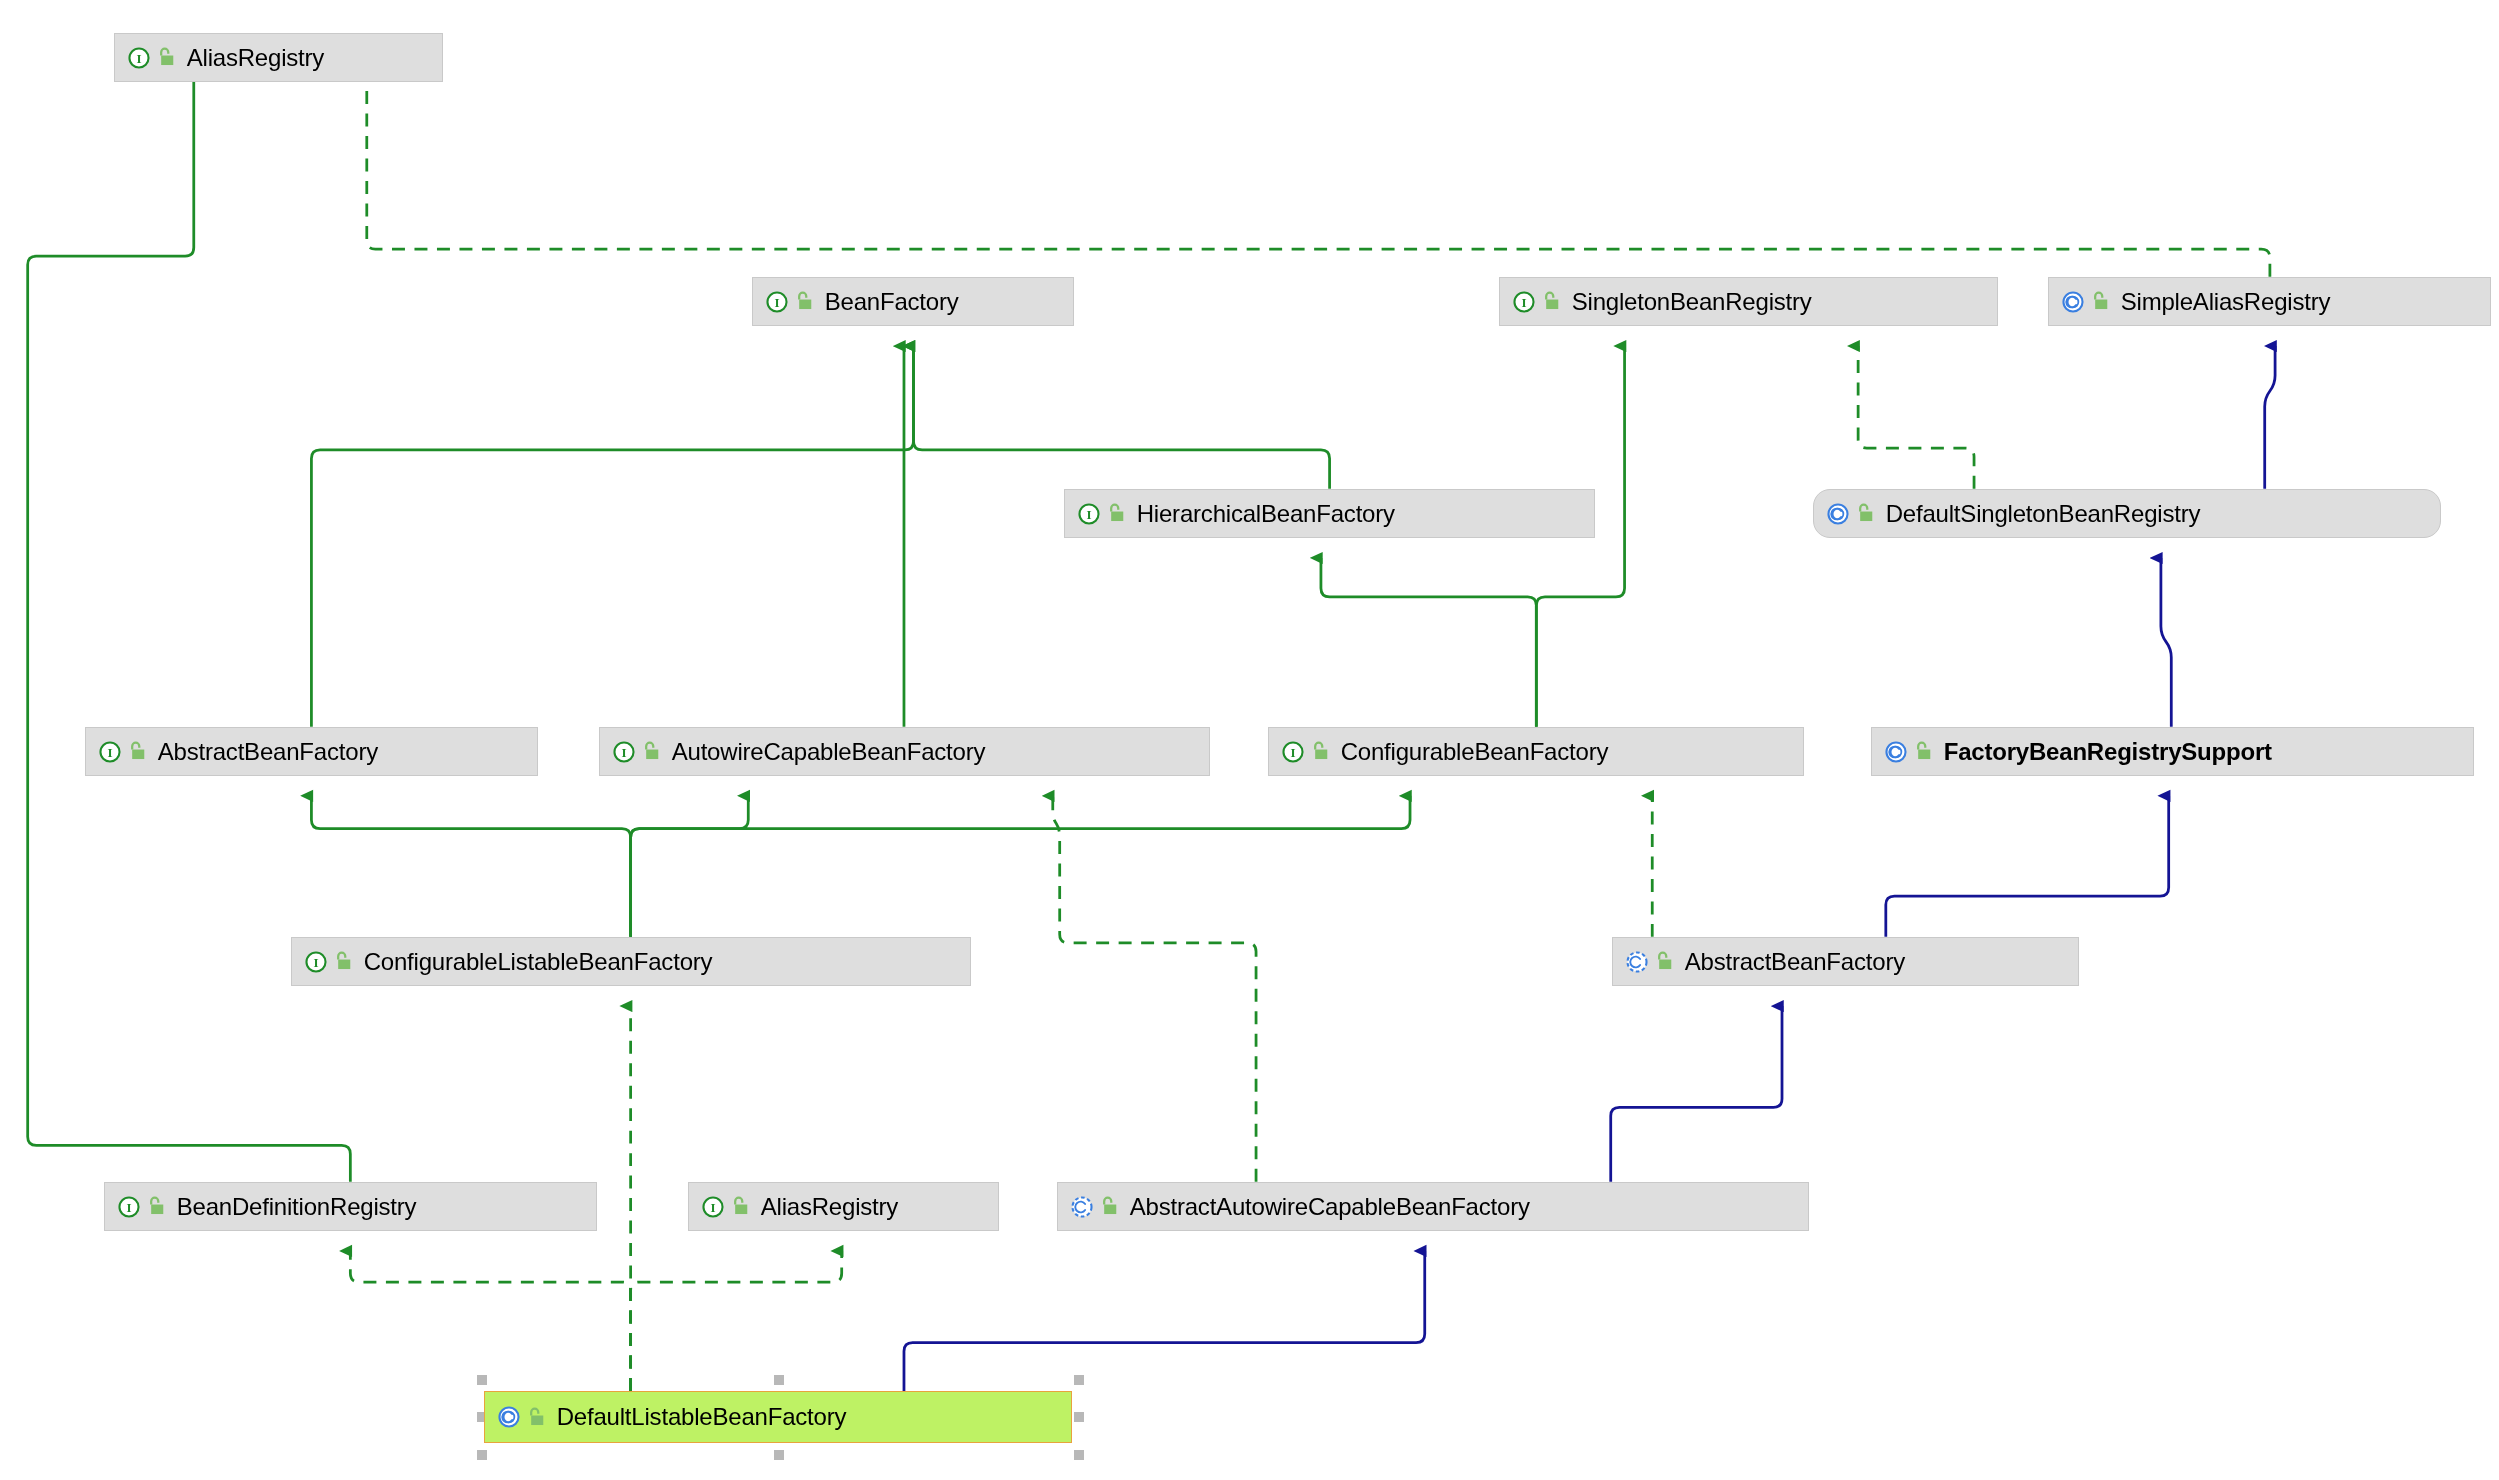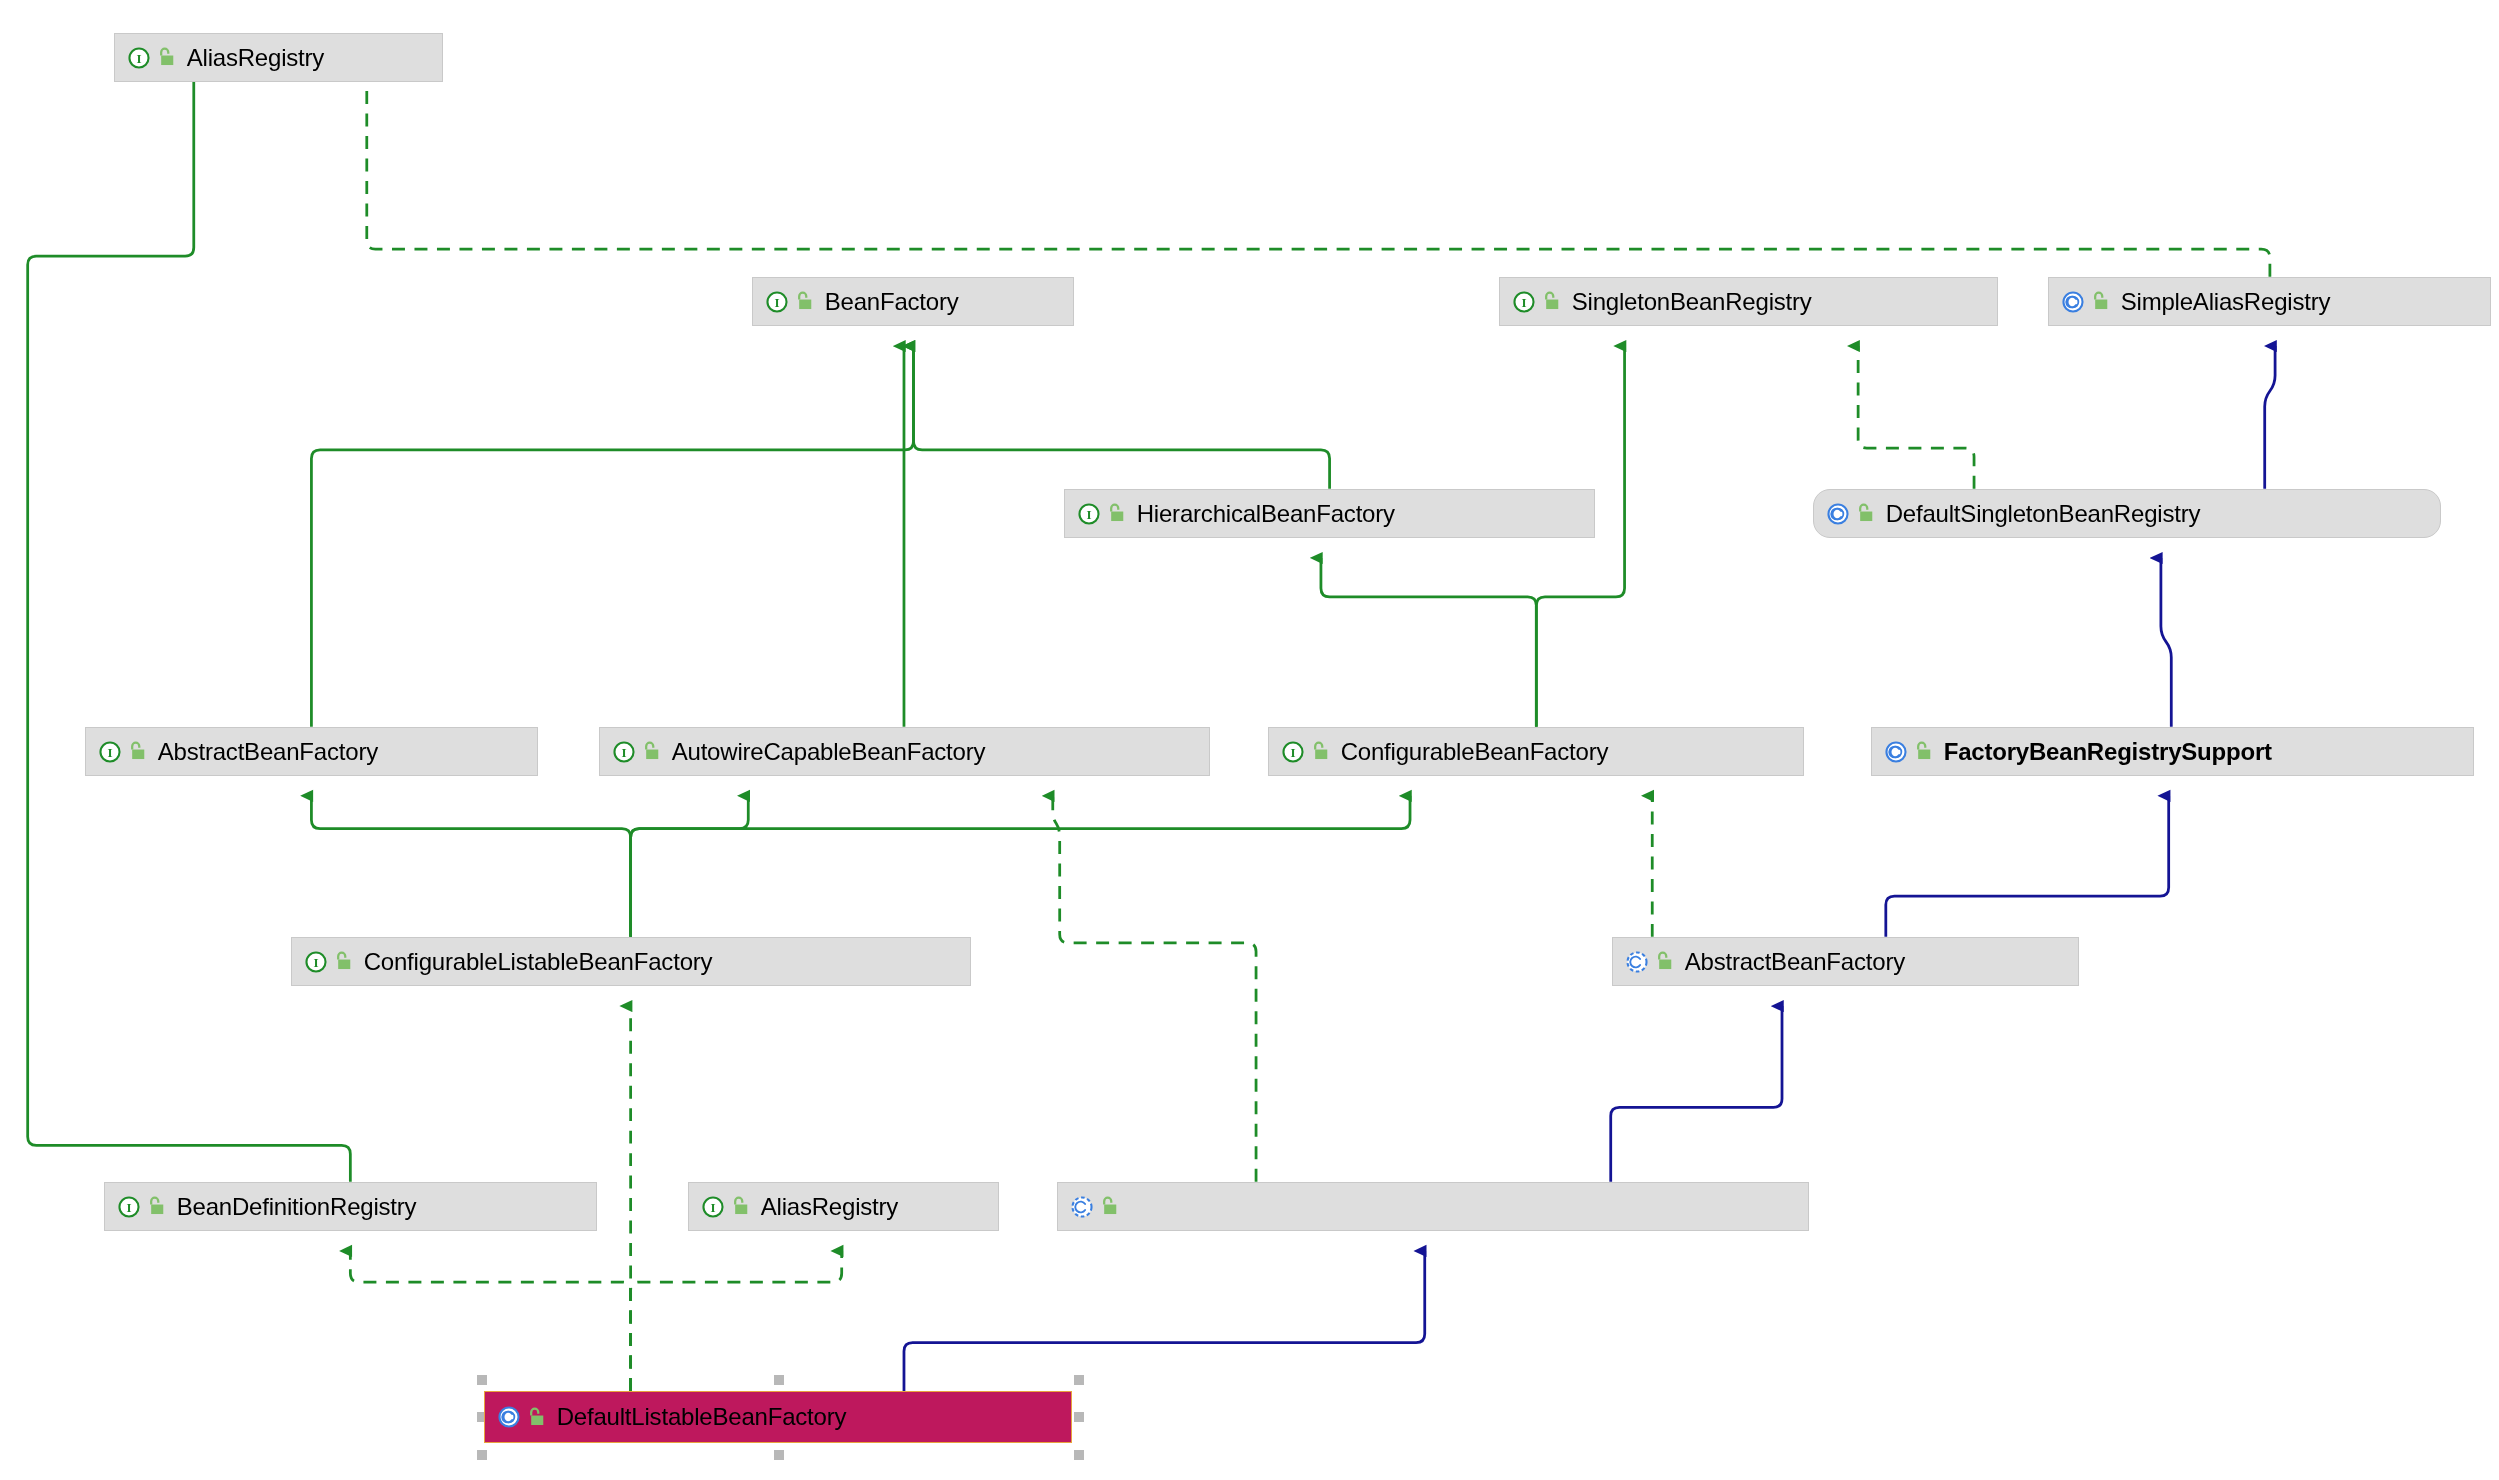--- a/index.html
+++ b/index.html
@@ -31,21 +31,21 @@
     display: flex;
     align-items: center;
     box-sizing: border-box;
     background: #dedede;
     border: 0.9px solid #c9c9c9;
     height: 49px;
     padding: 0 14px 0 11.2px;
     white-space: nowrap;
   }
   .node.selected {
-    background: #be185d;
+    background: #bef264;
     border: 1.7px solid #e8a33d;
   }
   .node-label {
     font-size: 24px;
     color: #000000;
     line-height: 1;
     margin-left: 12px;
     letter-spacing: -0.2px;
   }
   .icon-wrap {
@@ -317,20 +317,21 @@
         <span class="icon-wrap">
           <svg class="type-icon" width="26" height="26" viewBox="0 0 30 30">
             <circle cx="15" cy="15" r="11" fill="#ffffff" stroke="#3a7fe0" stroke-width="2.4" stroke-dasharray="4.2,3"></circle>
             <path d="M18.6,11.6 A6.2,6.2 0 1,0 18.6,18.4" fill="none" stroke="#3a7fe0" stroke-width="2.2" stroke-linecap="round"></path>
           </svg>
           <svg class="lock-icon" width="19" height="22.5" viewBox="0 0 22 26">
             <path d="M6,11 L6,7.2 A4.1,4.1 0 0,1 14.2,7.2 L14.2,9" fill="none" stroke="#82c06a" stroke-width="2.6"></path>
             <rect x="6" y="11" width="14" height="11" fill="#82c06a"></rect>
           </svg>
         </span>
+        <span class="node-label">AbstractAutowireCapableBeanFactory</span>
       </div>
       <div class="handle" style="left: 477px; top: 1375px; background: rgb(184, 184, 184);"></div>
       <div class="handle" style="left: 477px; top: 1412px; background: rgb(184, 184, 184);"></div>
       <div class="handle" style="left: 477px; top: 1450px; background: rgb(184, 184, 184);"></div>
       <div class="handle" style="left: 774px; top: 1375px; background: rgb(184, 184, 184);"></div>
       <div class="handle" style="left: 774px; top: 1450px; background: rgb(184, 184, 184);"></div>
       <div class="handle" style="left: 1074px; top: 1375px; background: rgb(184, 184, 184);"></div>
       <div class="handle" style="left: 1074px; top: 1412px; background: rgb(184, 184, 184);"></div>
       <div class="handle" style="left: 1074px; top: 1450px; background: rgb(184, 184, 184);"></div>
       <div class="node selected" style="left: 484px; top: 1391px; width: 588px; height: 52px;">

